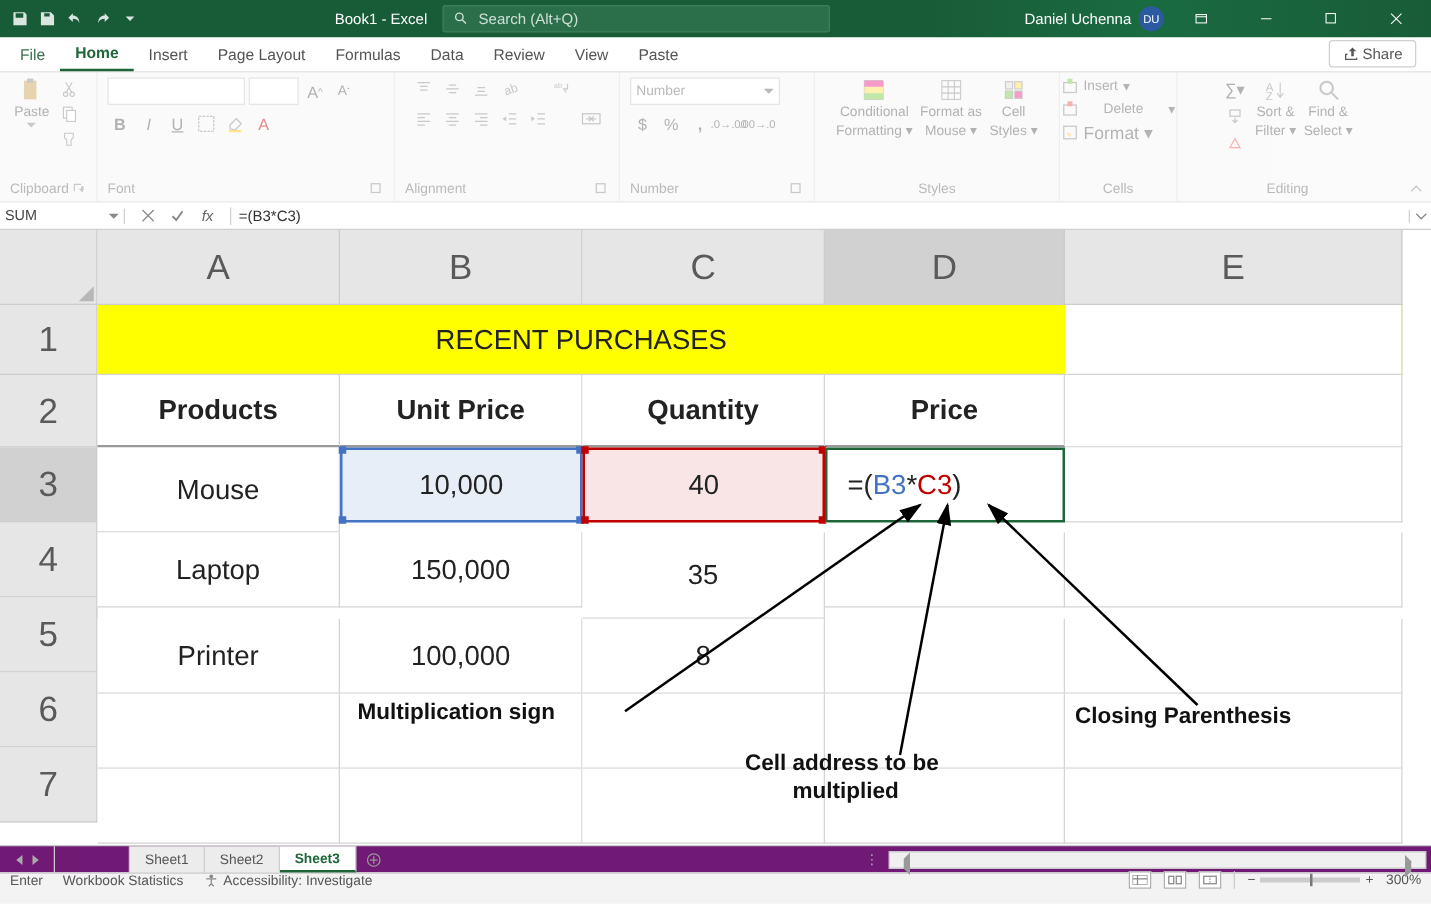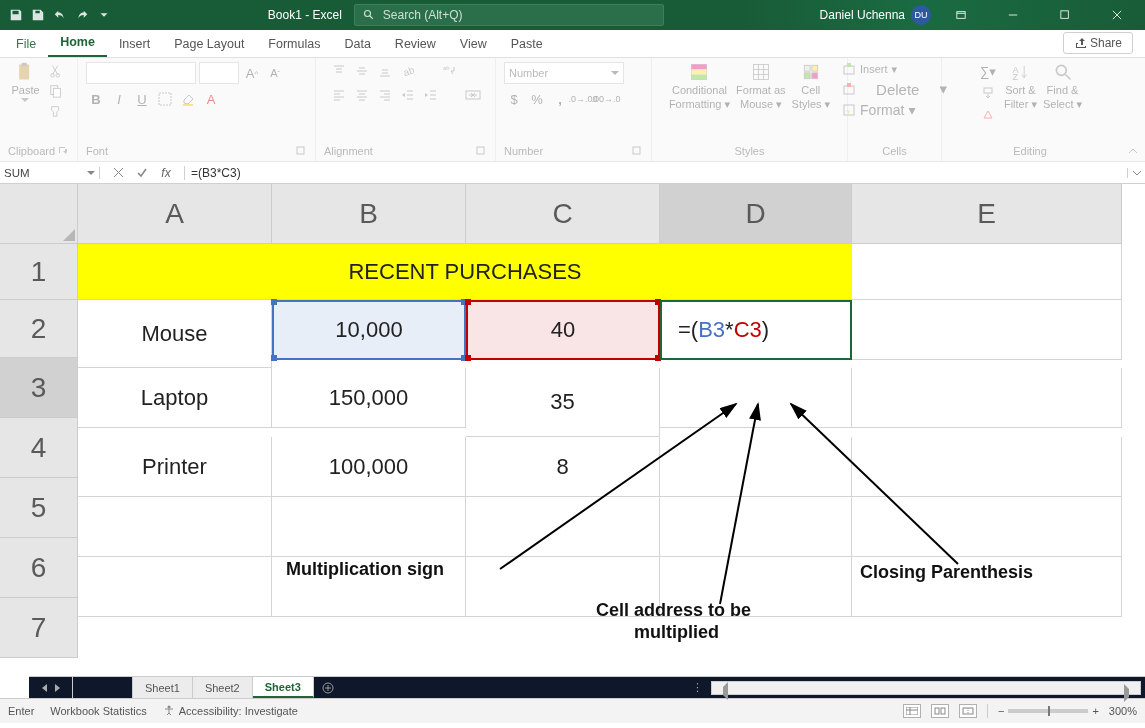--- a/index.html
+++ b/index.html
@@ -89,33 +89,33 @@
 .edit-cell span.par { color: #222; }
 .edit-cell span.b3 { color: #4472c4; }
 .edit-cell span.star { color: #222; }
 .edit-cell span.c3 { color: #c00000; }
 
 
 .anno { position: absolute; pointer-events: none; }
 .anno-label { position: absolute; font-weight: 700; font-size: 18px; color: #111; }
 
 
-.sheet-tabs { height: 22px; border-top: 1px solid #ccc; display: flex; align-items: stretch; background: #0f172a; font-size: 11px; margin-left: 29px; }
+.sheet-tabs { height: 22px; border-top: 1px solid #ccc; display: flex; align-items: stretch; background: #701a75; font-size: 11px; }
 .st-nav { width: 44px; display: flex; align-items: center; justify-content: center; gap: 4px; border-right: 1px solid #ccc; color: #888; }
 .stab { padding: 0 12px; display: flex; align-items: center; border-right: 1px solid #ccc; background: #ececec; color: #555; }
 .stab.active { background: #fff; border-bottom: 2px solid #1e6538; color: #1e6538; font-weight: 600; }
 .st-add { width: 28px; display: flex; align-items: center; justify-content: center; color: #888; }
 .st-scroll { flex: 1; display: flex; align-items: center; justify-content: flex-end; padding-right: 4px; }
 .st-hscroll { width: 430px; height: 14px; border: 1px solid #ccc; background: #f0f0f0; position: relative; }
 .st-hscroll::before, .st-hscroll::after { content: ""; position: absolute; top: 2px; width: 8px; height: 8px; border-left: 5px solid #999; border-top: 5px solid transparent; border-bottom: 5px solid transparent; }
 .st-hscroll::before { left: 3px; transform: rotate(180deg) translateY(2px); border-left-color: #999; }
 .st-hscroll::after { right: 3px; top: 2px; }
 
 
-.status { height: 22px; background: #f3f3f3; border-top: 1px solid #ccc; display: flex; align-items: center; font-size: 11px; color: #555; padding: 12px 8px; gap: 16px; }
+.status { height: 22px; background: #f3f3f3; border-top: 1px solid #ccc; display: flex; align-items: flex-end; font-size: 11px; color: #555; padding: 12px 8px; gap: 16px; }
 .status .right { margin-left: auto; display: flex; align-items: center; gap: 10px; }
 .view-btn { width: 18px; height: 14px; border: 1px solid #b0b0b0; display: flex; align-items: center; justify-content: center; background: #fff; }
 .zoom { display: flex; align-items: center; gap: 4px; }
 .zoom-track { width: 80px; height: 4px; background: #ccc; position: relative; }
 .zoom-track::after { content: ""; position: absolute; left: 50%; top: -3px; width: 2px; height: 10px; background: #777; }
 .zoom-sep { width: 1px; height: 14px; background: #ccc; }
 
 svg { display: block; }
 </style>
 </head>
@@ -452,21 +452,21 @@
     <span class="rgroup-label">Styles</span>
   </div>
 
   <div class="rgroup" style="width:94px">
     <div class="rg-body">
       <div class="rstack" style="gap:4px">
         <div style="display:flex;align-items:center;gap:4px;font-size:11px"><svg width="14" height="14" viewBox="0 0 14 14">
               <rect x="2" y="4" width="10" height="8" fill="none" stroke="#888"></rect>
               <rect x="5" y="1" width="4" height="4" fill="#7c4"></rect>
             </svg><span>Insert</span> ▾</div>
-        <div style="display:flex;align-items:center;gap:20px;font-size:15px"><svg width="14" height="14" viewBox="0 0 14 14">
+        <div style="display:flex;align-items:center;gap:20px;font-size:11px"><svg width="14" height="14" viewBox="0 0 14 14">
               <rect x="2" y="4" width="10" height="8" fill="none" stroke="#888"></rect>
               <rect x="5" y="1" width="4" height="4" fill="#e55"></rect>
             </svg><span>Delete</span> ▾</div>
         <div style="display:flex;align-items:center;gap:4px;font-size:14px"><svg width="14" height="14" viewBox="0 0 14 14">
               <rect x="2" y="2" width="10" height="10" fill="none" stroke="#888"></rect>
               <path d="M4 8l3 3 1-3-3-1z" fill="#fc5"></path>
             </svg><span>Format</span> ▾</div>
       </div>
     </div>
     <span class="rgroup-label">Cells</span>
@@ -563,20 +563,27 @@
       <div class="rh active" style="height: 60px;">3</div>
       <div class="rh" style="height: 60px;">4</div>
       <div class="rh" style="height: 60px;">5</div>
       <div class="rh" style="height: 60px;">6</div>
       <div class="rh" style="height: 60px;">7</div>
     </div>
   <div class="cells" id="cells">
       <div class="crow title-row">
         <div class="cell" style="width: 774px; height: 56px; background: rgb(255, 255, 0);">RECENT PURCHASES</div>
         <div class="cell" style="width: 270px; height: 56px;"></div>
+      </div>
+      <div class="crow">
+        <div class="cell hdr-cell" style="width: 194px; height: 58px;">Products</div>
+        <div class="cell hdr-cell" style="width: 194px; height: 58px;">Unit Price</div>
+        <div class="cell hdr-cell" style="width: 194px; height: 58px;">Quantity</div>
+        <div class="cell hdr-cell" style="width: 192px; height: 58px;">Price</div>
+        <div class="cell" style="width: 270px; height: 58px;"></div>
       </div>
       <div class="crow">
         <div class="cell" style="width: 194px; height: 68px;">Mouse</div>
         <div class="cell ref-blue" style="width: 194px; height: 60px;">10,000<div class="hnd tl"></div><div class="hnd tr"></div><div class="hnd bl"></div><div class="hnd br"></div></div>
         <div class="cell ref-red" style="width: 194px; height: 60px;">40<div class="hnd tl"></div><div class="hnd tr"></div><div class="hnd bl"></div><div class="hnd br"></div></div>
         <div class="cell edit-cell" style="width: 192px; height: 60px;">
           <span class="eq">=</span>
           <span class="par">(</span>
           <span class="b3">B3</span>
           <span class="star">*</span>

